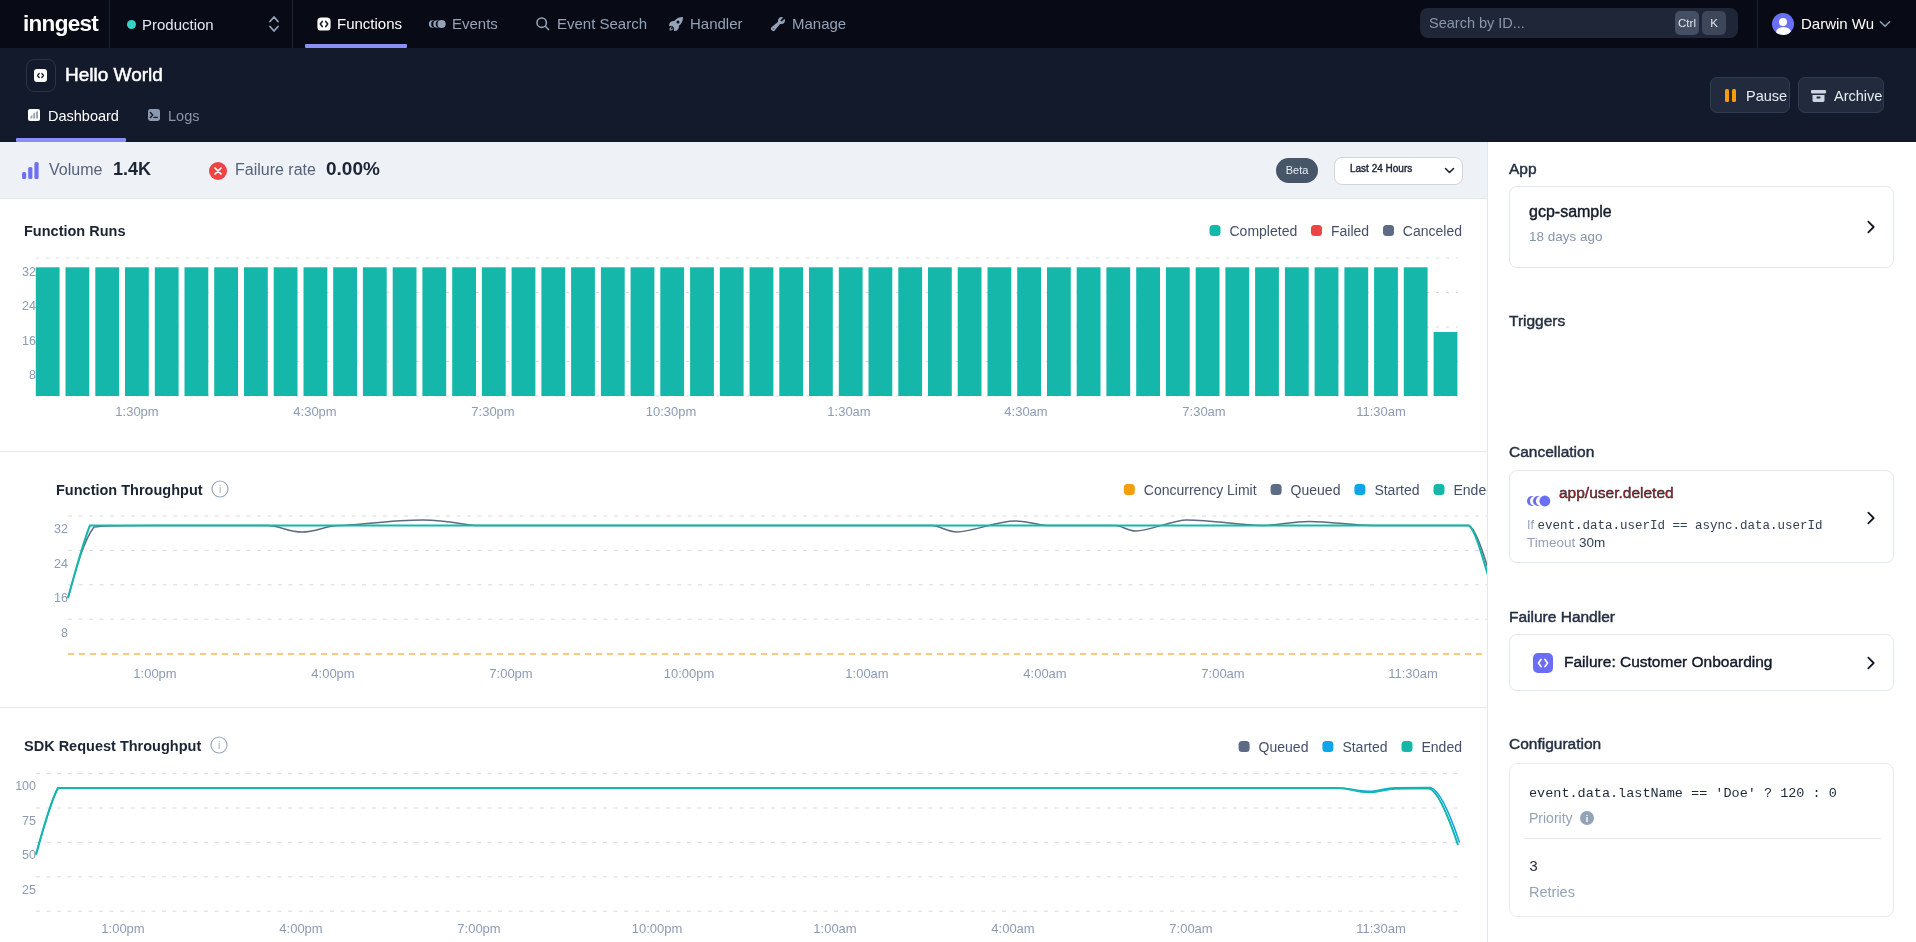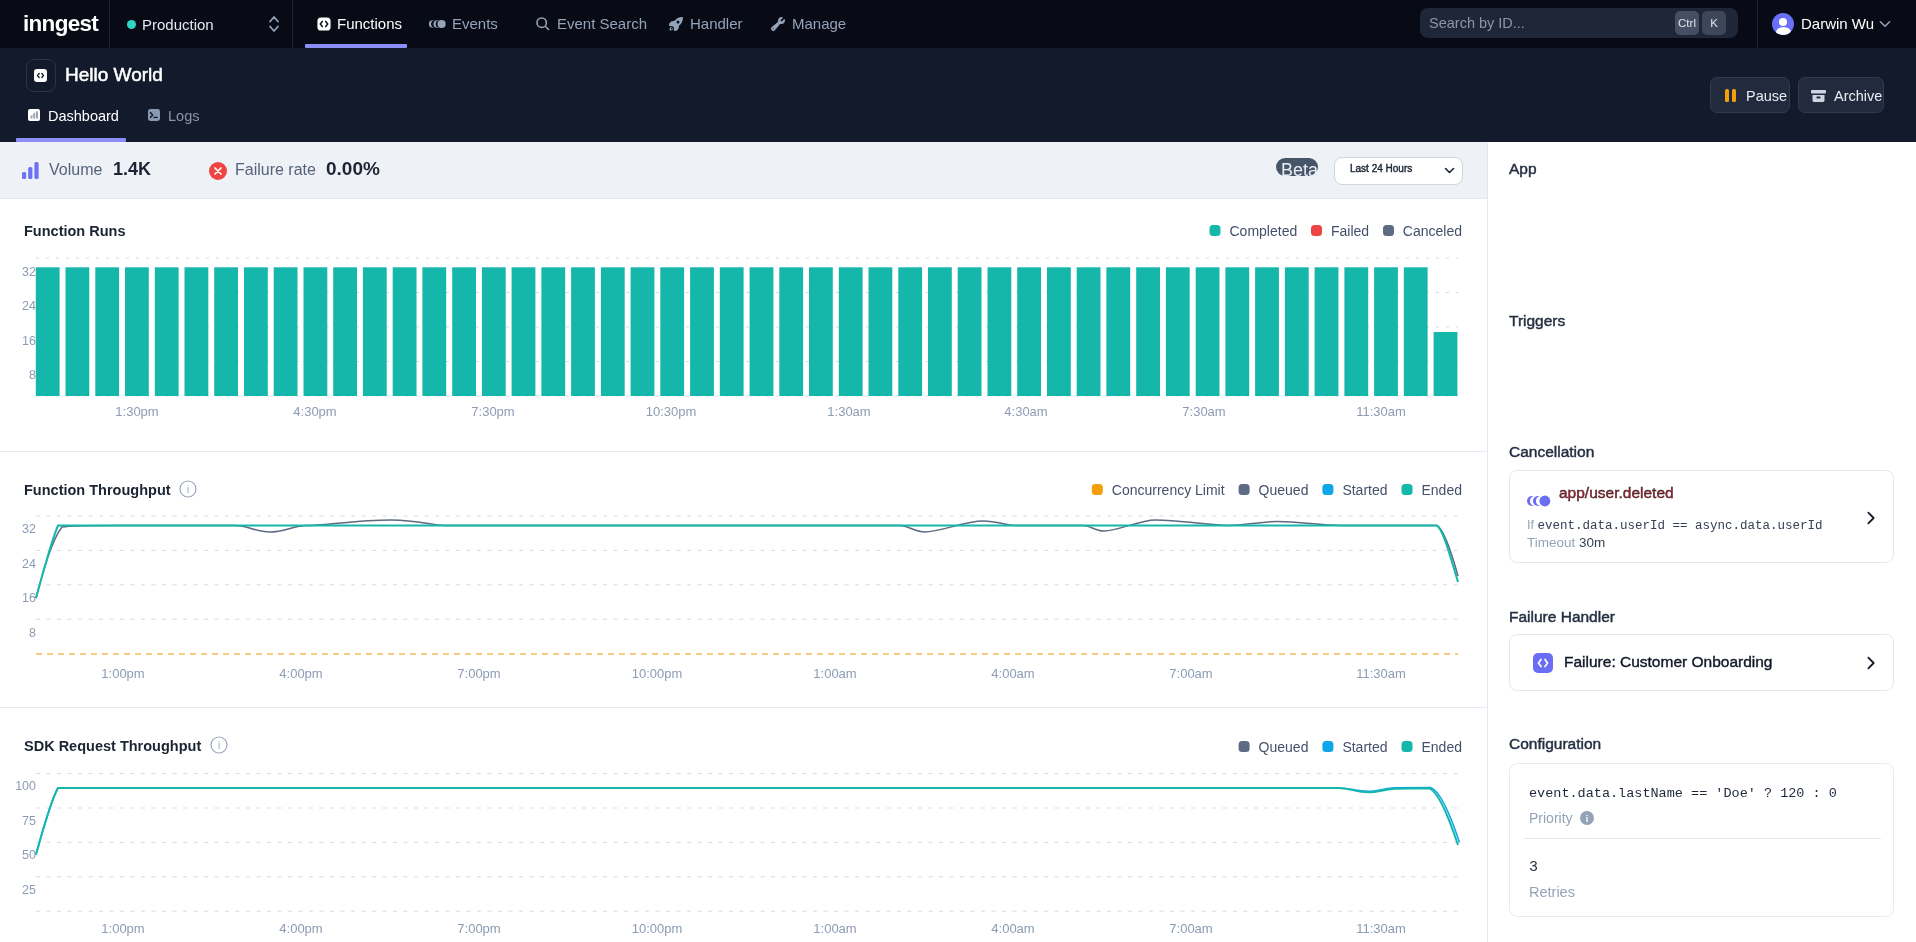--- a/index.html
+++ b/index.html
@@ -3,21 +3,21 @@
 <meta charset="utf-8">
 <style>
   * { margin:0; padding:0; box-sizing:border-box; }
   html,body { width:1916px; height:942px; overflow:hidden; background:#fff;
     font-family:"Liberation Sans", sans-serif; }
   .abs { position:absolute; }
   #topnav { position:absolute; left:0; top:0; width:1916px; height:48px; background:#080b15;padding-left:26px; }
   #header { position:absolute; left:0; top:48px; width:1916px; height:94px; background:#131a2b; }
   #strip  { position:absolute; left:0; top:142px; width:1487px; height:57px; background:#eef1f6; border-bottom:1px solid #e2e8f0; }
   #sect1  { position:absolute; left:0; top:199px; width:1487px; height:252px; background:#fff; }
-  #sect2  { position:absolute; left:0; top:451px; width:1487px; height:256px; background:#fff; border-top:1px solid #e6eaf0; }
+  #sect2  { position:absolute; left:0; top:451px; width:1487px; height:256px; background:#fff; border-top:1px solid #e6eaf0;padding-left:32px; }
   #sect3  { position:absolute; left:0; top:707px; width:1487px; height:235px; background:#fff; border-top:1px solid #e6eaf0; }
   #sidebar{ position:absolute; left:1487px; top:142px; width:429px; height:800px; background:#fff; border-left:1px solid #e2e8f0; }
   .navitem { display:flex; align-items:center; gap:6px; color:#94a3b8; font-size:15px; }
   .card { position:absolute; left:21px; width:385px; background:#fff; border:1px solid #e2e8f0; border-radius:8px; }
   .sideh { position:absolute; left:21px; color:#242f42; font-size:15.5px; font-weight:400; -webkit-text-stroke:0.45px #242f42; }
   .chev { position:absolute; right:18px; }
 </style>
 </head>
 <body>
 
@@ -129,21 +129,21 @@
       <rect x="12.4" y="0" width="4.2" height="17" rx="1.6"></rect>
     </svg>
   <div class="abs" style="left:49px; top:19px; color:#55627a; font-size:16px;">Volume</div>
   <div class="abs" style="left:113px; top:17px; color:#1c2536; font-size:18px; font-weight:600;">1.4K</div>
   <svg class="abs" style="left:209px; top:20px;" width="18" height="18" viewBox="0 0 18 18">
       <circle cx="9" cy="9" r="9" fill="#ef4444"></circle>
       <path d="M6 6 L12 12 M12 6 L6 12" stroke="#fff" stroke-width="1.7" stroke-linecap="round"></path>
     </svg>
   <div class="abs" style="left:235px; top:19px; color:#55627a; font-size:16px;">Failure rate</div>
   <div class="abs" style="left:326px; top:16px; color:#1c2536; font-size:19px; font-weight:600;">0.00%</div>
-  <div class="abs" style="left:1276px; top:16px; width:42px; height:18px; background:#475569; border-radius:13px; color:#e8edf3; font-size:18px; text-align:right; line-height:25px;">Beta</div>
+  <div class="abs" style="left:1276px; top:16px; width:42px; height:25px; background:#475569; border-radius:13px; color:#e8edf3; font-size:11px; text-align:center; line-height:25px;">Beta</div>
   <div class="abs" style="left:1334px; top:15px; width:129px; height:28px; background:#fff; border:1px solid #cfd6e0; border-radius:8px;"></div>
   <div class="abs" style="left:1350px; top:21px; color:#1c2536; font-size:10px; font-weight:400; -webkit-text-stroke:0.4px #1c2536;">Last 24 Hours</div>
   <svg class="abs" style="left:1444px; top:25px;" width="11" height="8" viewBox="0 0 11 8" fill="none" stroke="#1c2536" stroke-width="1.6" stroke-linecap="round" stroke-linejoin="round">
       <polyline points="1.5,1.5 5.5,5.5 9.5,1.5"></polyline>
     </svg>
 </div>
 
 <div id="sect1">
 <svg width="1487" height="252" viewBox="0 0 1487 252">
   <text x="24" y="37" font-size="14.5" font-weight="700" fill="#1b2433">Function Runs</text>
@@ -310,20 +310,27 @@
     <text x="835" y="225">1:00am</text>
     <text x="1013" y="225">4:00am</text>
     <text x="1191" y="225">7:00am</text>
     <text x="1381" y="225">11:30am</text>
   </g>
 </svg>
 </div>
 
 <div id="sidebar">
   <div class="sideh" style="top:18px;">App</div>
+  <div class="card" style="top:44px; height:82px;">
+    <div class="abs" style="left:19px; top:16px; color:#111827; font-size:16px; font-weight:400; -webkit-text-stroke:0.4px #111827;">gcp-sample</div>
+    <div class="abs" style="left:19px; top:42px; color:#8494ab; font-size:13.5px;">18 days ago</div>
+    <svg class="chev" style="top:33px;" width="8" height="14" viewBox="0 0 9 15" fill="none" stroke="#111827" stroke-width="2" stroke-linecap="round" stroke-linejoin="round">
+        <polyline points="1.5,1.5 7.5,7.5 1.5,13.5"></polyline>
+      </svg>
+  </div>
 
   <div class="sideh" style="top:170px;">Triggers</div>
 
   <div class="sideh" style="top:301px;">Cancellation</div>
   <div class="card" style="top:328px; height:93px;">
     <svg class="abs" style="left:17px; top:24px;" width="23.8" height="12" viewBox="0 0 24 12">
         <circle cx="5" cy="6" r="5" fill="#6b6ef5"></circle>
         <circle cx="8" cy="6" r="5" fill="#ffffff"></circle>
         <circle cx="11" cy="6" r="5" fill="#6b6ef5"></circle>
         <circle cx="14" cy="6" r="5" fill="#ffffff"></circle>

